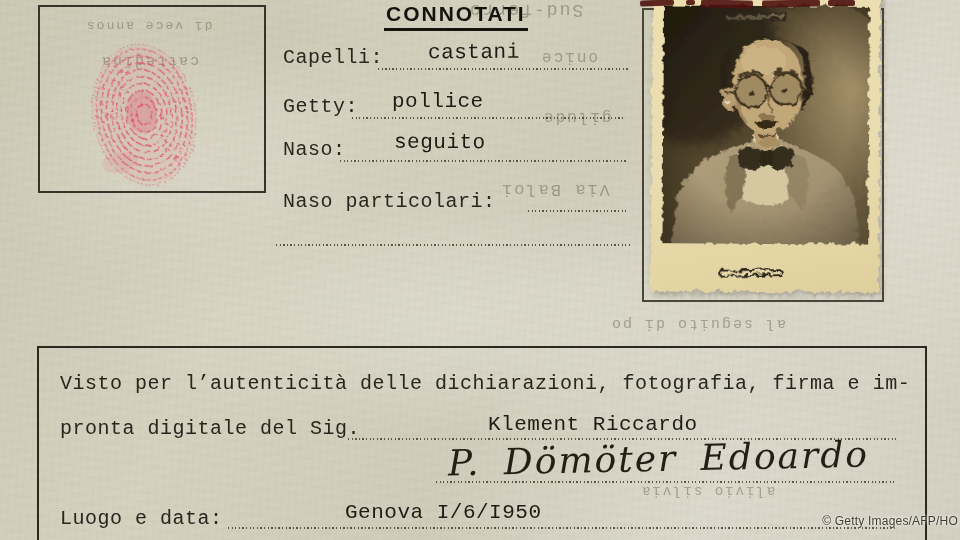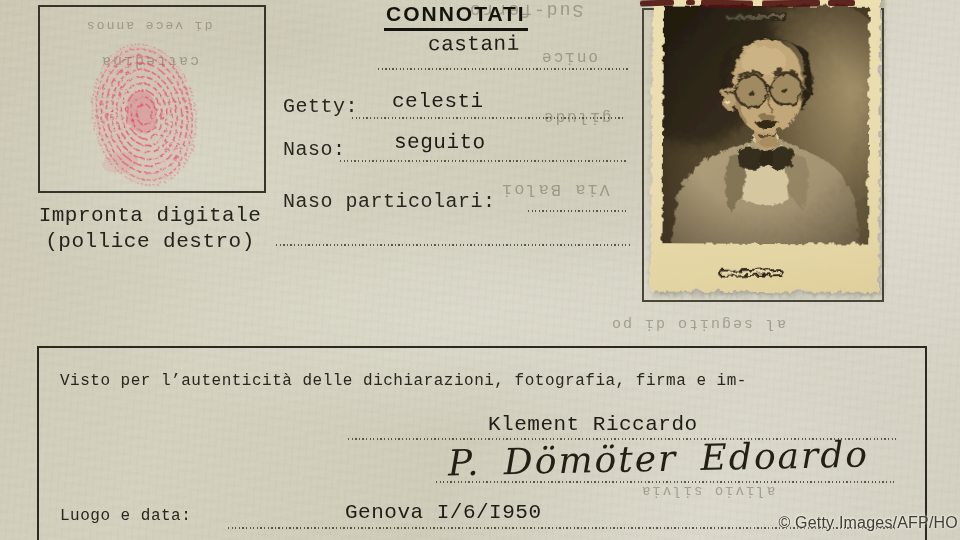--- a/index.html
+++ b/index.html
@@ -46,30 +46,30 @@
   .photo-img svg{display:block;width:100%;height:100%;}
   .staple{position:absolute;width:64px;height:7px;border:2px solid #2f281c;border-radius:4px;
     background:rgba(235,225,185,.25);box-sizing:border-box;}
   .staple-top{left:72px;top:24px;transform:rotate(-1.5deg);}
   .staple-bottom{left:68px;top:280px;transform:rotate(-2deg);}
   .redblob{position:absolute;top:0;height:6px;background:#4e1210;border-radius:2px;
     filter:blur(.4px);opacity:.9;}
   
   .cert-box{position:absolute;left:37px;top:346px;width:890px;height:220px;
     border:2px solid #2b2820;border-bottom:none;box-sizing:border-box;}
-  .cert-lbl{position:absolute;font-size:16px;letter-spacing:.5px;color:#29261e;white-space:pre;}
+  .cert-lbl{position:absolute;font-size:20px;letter-spacing:.5px;color:#29261e;white-space:pre;}
   .signature{position:absolute;left:448px;top:438px;font-family:"DejaVu Serif",serif;
     font-style:italic;font-size:36px;letter-spacing:2px;word-spacing:10px;color:#241f15;
     transform:rotate(-1.2deg);white-space:pre;}
   
   .ghost{position:absolute;transform:rotate(180deg);color:rgba(108,104,84,.5);
     filter:blur(.5px);font-size:16px;letter-spacing:2px;white-space:pre;}
   
   .credit{position:absolute;right:2px;top:514px;font-family:"Liberation Sans",sans-serif;
-    font-size:16px;color:#403c32;letter-spacing:.2px;
+    font-size:12px;color:#403c32;letter-spacing:.2px;
     text-shadow:0 0 2px rgba(255,255,250,.9),0 0 4px rgba(255,255,250,.6);}
 </style>
 </head>
 <body>
 
 <svg width="0" height="0" style="position:absolute">
   <filter id="deckle" x="-6%" y="-6%" width="112%" height="112%">
     <feTurbulence type="turbulence" baseFrequency="0.09" numOctaves="2" seed="7" result="n"></feTurbulence>
     <feDisplacementMap in="SourceGraphic" in2="n" scale="7"></feDisplacementMap>
   </filter>
@@ -105,32 +105,29 @@
         <ellipse cx="105" cy="108" rx="28" ry="39" fill="none" stroke="#df5470" stroke-width="1.4" stroke-dasharray="8 2.5" opacity=".88"></ellipse>
         <ellipse cx="105" cy="108" rx="33" ry="46" fill="none" stroke="#dd4f6c" stroke-width="1.4" stroke-dasharray="5 2" opacity=".88"></ellipse>
         <ellipse cx="105" cy="108" rx="38" ry="53" fill="none" stroke="#df5470" stroke-width="1.4" stroke-dasharray="9 3" opacity=".85"></ellipse>
         <ellipse cx="105" cy="108" rx="43" ry="60" fill="none" stroke="#dd4f6c" stroke-width="1.4" stroke-dasharray="6 2.5" opacity=".82"></ellipse>
         <ellipse cx="105" cy="108" rx="48" ry="67" fill="none" stroke="#df5470" stroke-width="1.3" stroke-dasharray="4 2" opacity=".75"></ellipse>
         <ellipse cx="105" cy="108" rx="52" ry="72" fill="none" stroke="rgba(220,80,108,.55)" stroke-width="1.2" stroke-dasharray="2 2"></ellipse>
         <ellipse cx="72" cy="152" rx="18" ry="10" fill="rgba(220,90,115,.14)"></ellipse>
       </g>
     </svg>
   </div>
-  <div class="fp-caption">
-    <div>Impronta digitale</div>
-    <div>(pollice destro)</div>
-  </div>
 
   <div class="heading">CONNOTATI</div>
 
-  <span class="val" style="left:428px;top:33px;transform:rotate(-.4deg)">castani</span>
+  <span class="lbl" style="left:283px;top:46px">Capelli:</span>
+  <span class="val" style="left:428px;top:41px;transform:rotate(-.4deg)">castani</span>
   <div class="dot" style="left:378px;top:68px;width:252px"></div>
 
   <span class="lbl" style="left:283px;top:95px">Getty:</span>
-  <span class="val" style="left:392px;top:90px">celesti</span>
+  <span class="val" style="left:392px;top:90px">pollice</span>
   <div class="dot" style="left:352px;top:117px;width:273px"></div>
 
   <span class="lbl" style="left:283px;top:138px">Naso:</span>
   <span class="val" style="left:394px;top:131px;transform:rotate(.3deg)">seguito</span>
   <div class="dot" style="left:340px;top:160px;width:288px"></div>
 
   <span class="lbl" style="left:283px;top:190px">Naso particolari:</span>
   <span class="val" style="left:540px;top:186px"></span>
   <div class="dot" style="left:528px;top:210px;width:100px"></div>
   <div class="dot" style="left:276px;top:244px;width:354px"></div>
@@ -220,20 +217,21 @@
   <div class="redblob" style="left:640px;width:34px;transform:rotate(-2deg)"></div>
   <div class="redblob" style="left:686px;width:9px;height:5px"></div>
   <div class="redblob" style="left:701px;width:52px;height:8px;transform:rotate(1.5deg)"></div>
   <div class="redblob" style="left:762px;width:58px;height:7px;transform:rotate(-1deg)"></div>
   <div class="redblob" style="left:828px;width:27px"></div>
 
   <div class="cert-box"></div>
 
   <span class="cert-lbl" style="left:60px;top:372px">Visto per l’autenticità delle dichiarazioni, fotografia, firma e im-</span>
 
+  <span class="cert-lbl" style="left:60px;top:417px">pronta digitale del Sig.</span>
   <span class="val" style="left:488px;top:413px">Klement Riccardo</span>
   <div class="dot" style="left:348px;top:438px;width:549px"></div>
 
   <span class="signature">P. Dömöter Edoardo</span>
   <div class="dot" style="left:436px;top:481px;width:461px"></div>
 
   <span class="cert-lbl" style="left:60px;top:507px">Luogo e data:</span>
   <span class="val" style="left:345px;top:501px">Genova I/6/I950</span>
   <div class="dot" style="left:228px;top:527px;width:669px"></div>
 

